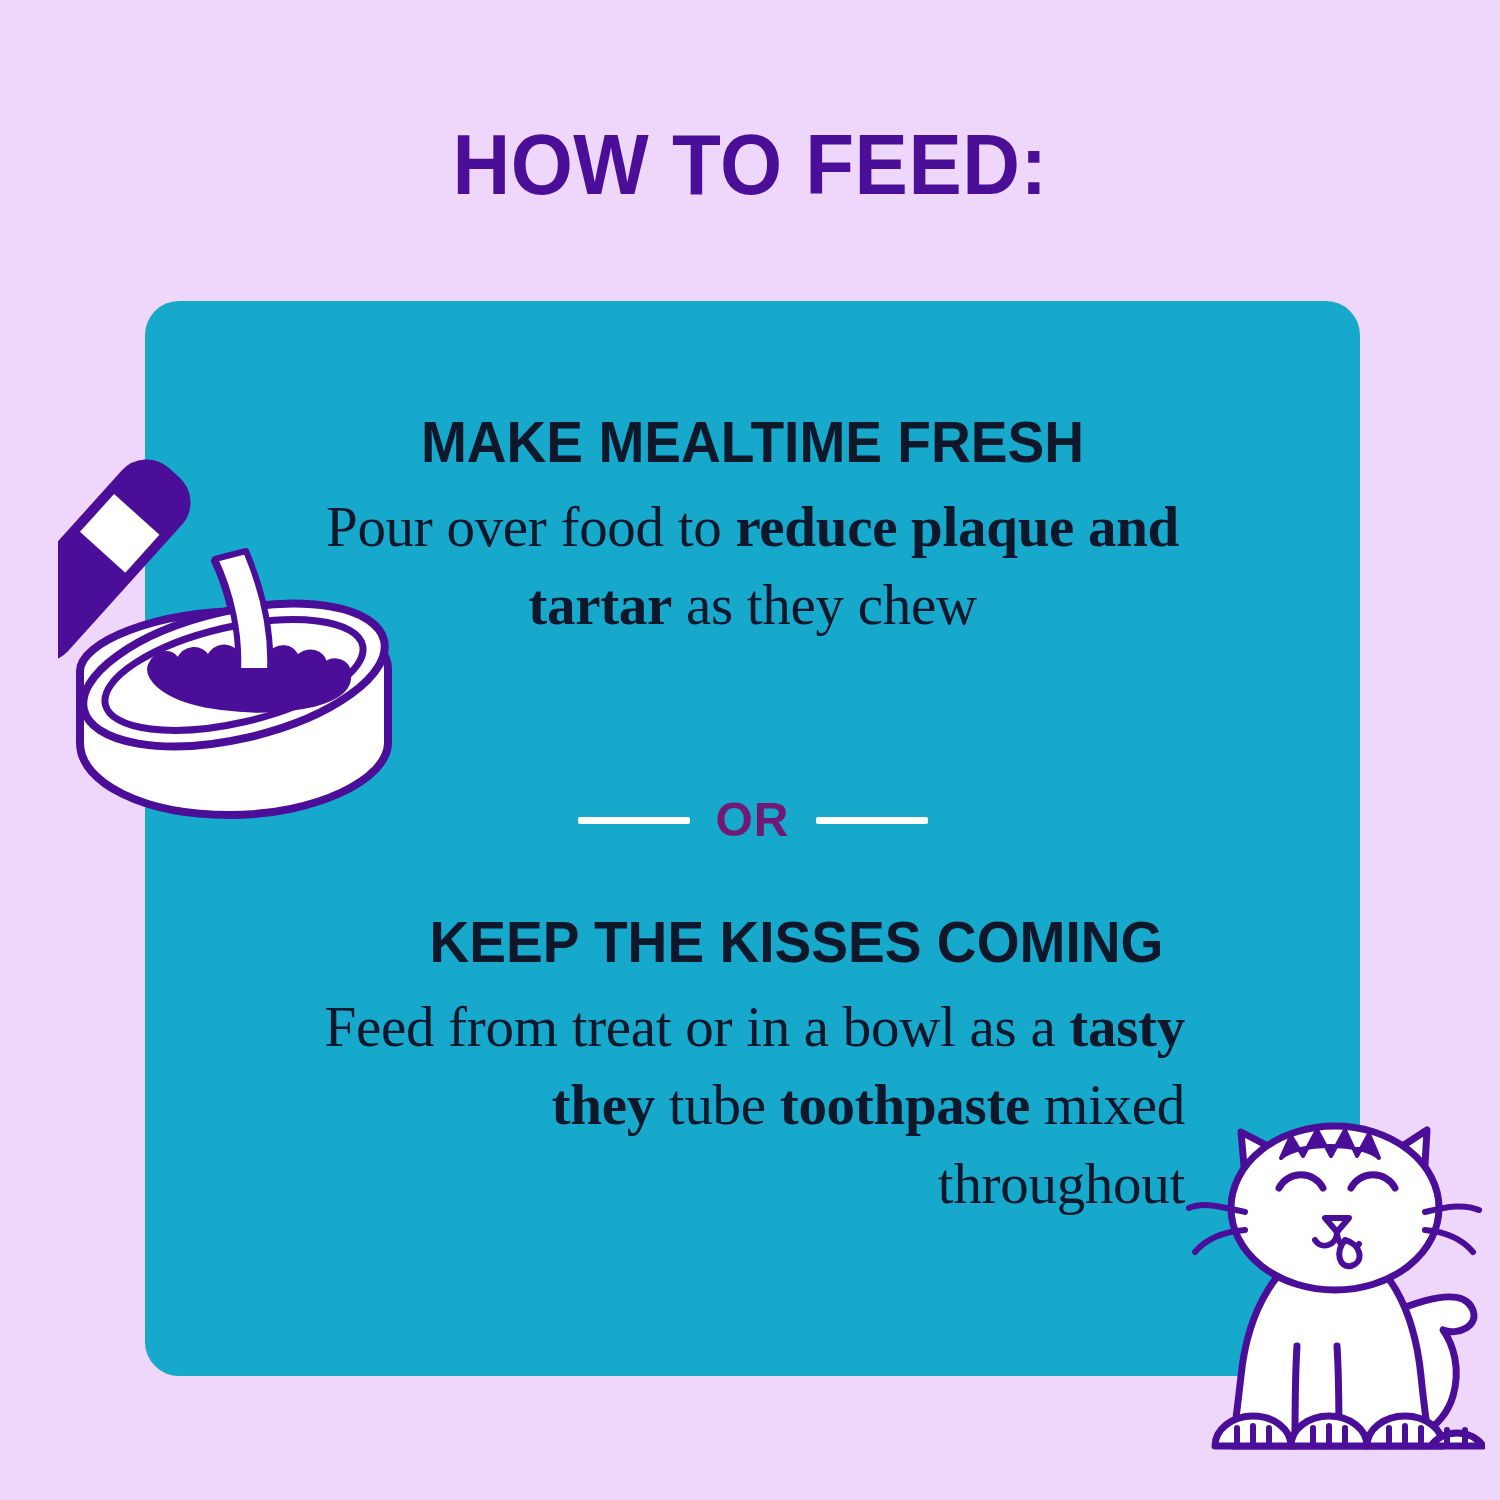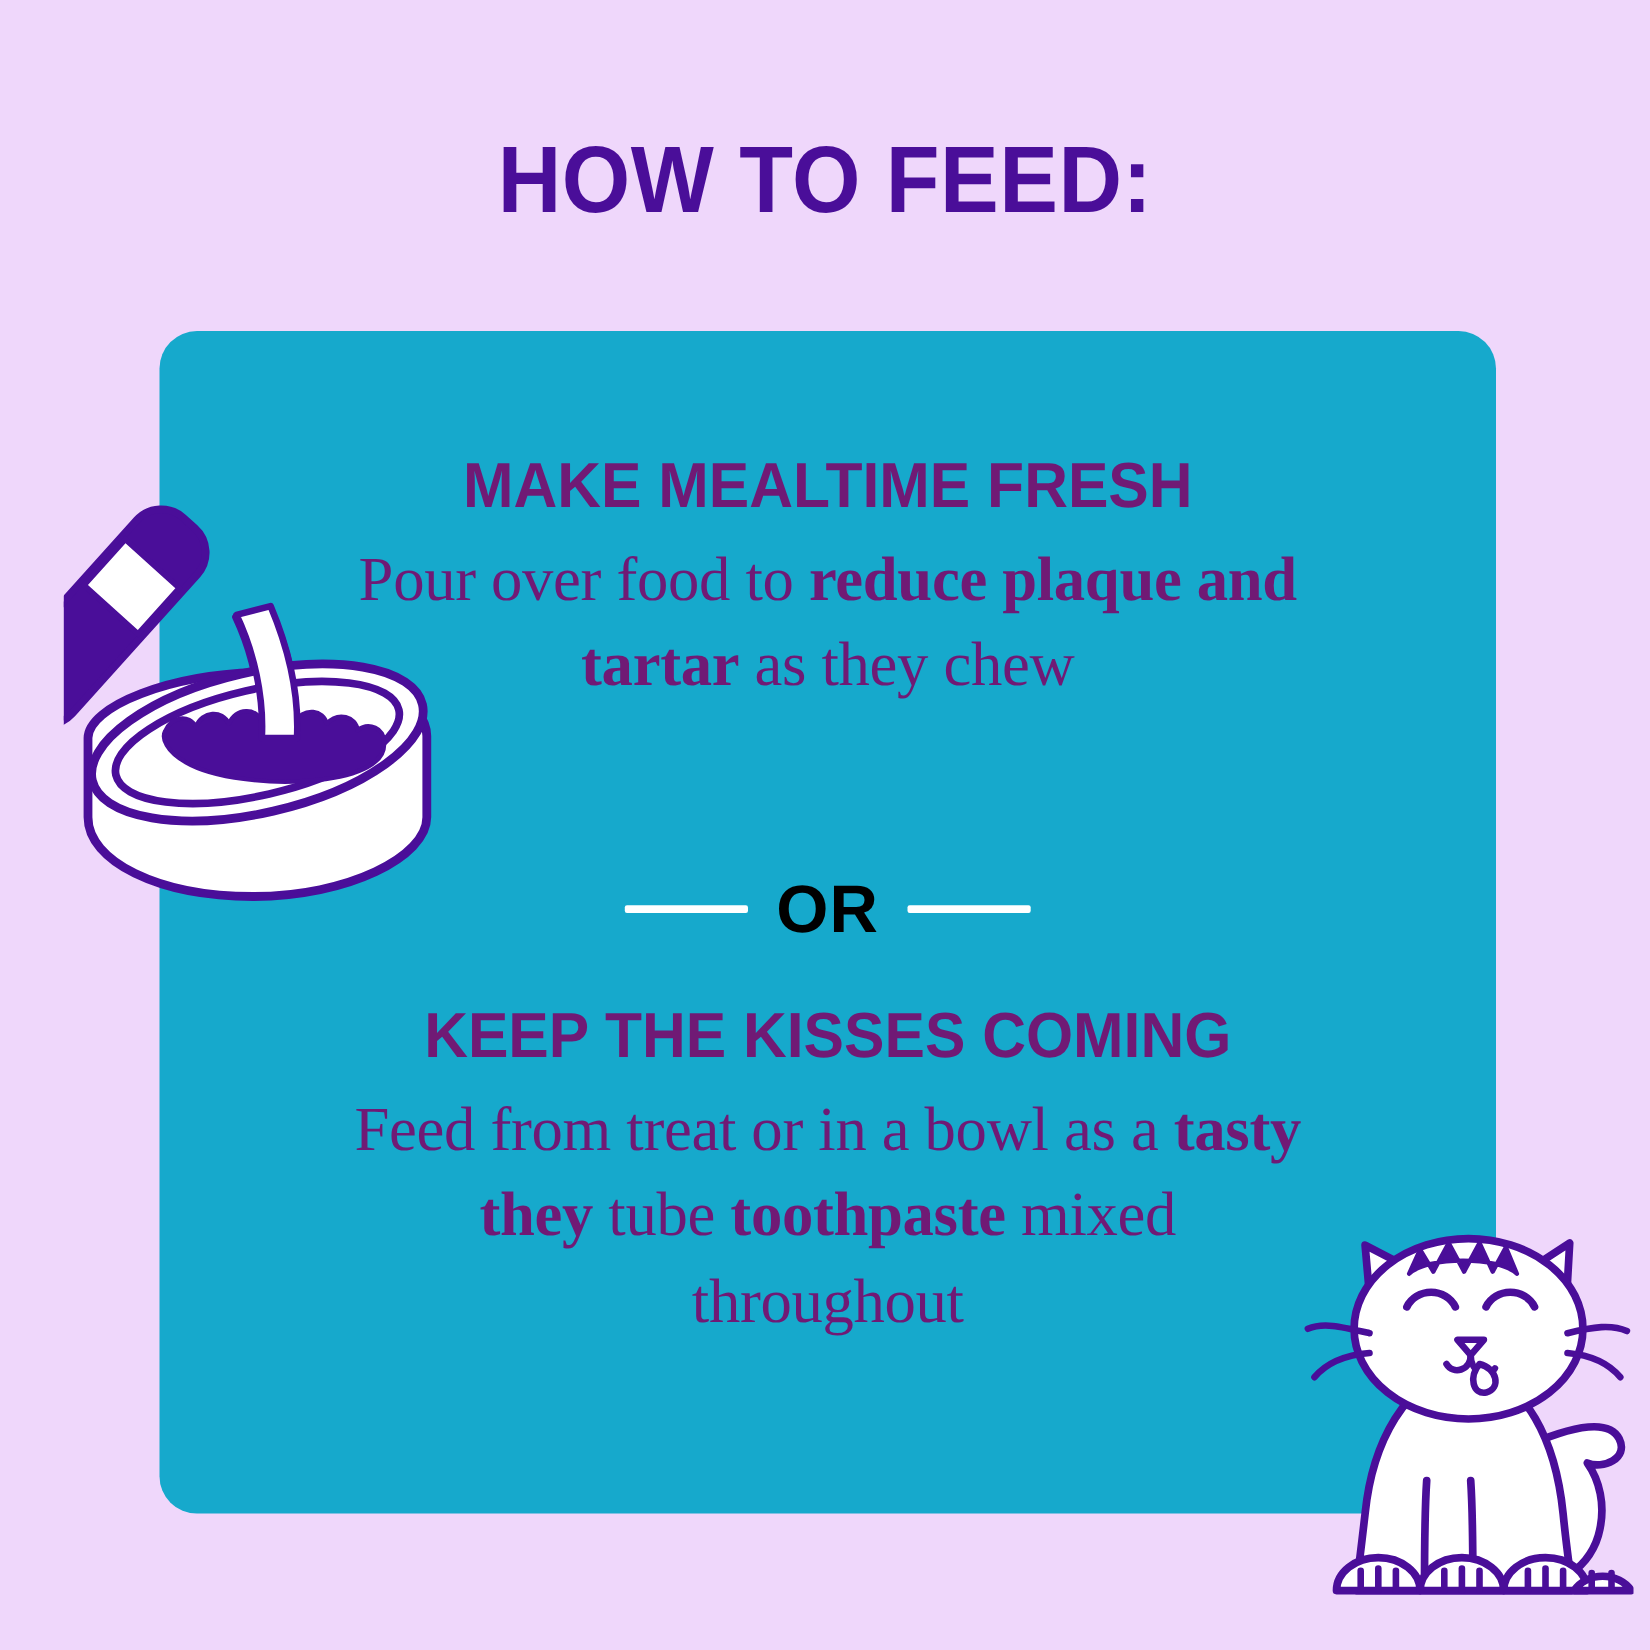--- a/index.html
+++ b/index.html
@@ -51,21 +51,21 @@
     border-radius: 34px;
   }
 
   
   .instructions {
     position: absolute;
     left: 175px;
     top: 110px;
     width: 865px;
     text-align: center;
-    color: #701a75;
+    color: #0f172a;
   }
 
   .block-heading {
     font-family: "Liberation Sans", sans-serif;
     font-weight: bold;
     font-size: 58px;
     line-height: 1.08;
     letter-spacing: 0px;
     transform: scaleX(0.95);
     transform-origin: center center;
@@ -95,30 +95,31 @@
     justify-content: center;
     gap: 26px;
   }
   .or-line {
     width: 112px;
     height: 7px;
     background: #ffffff;
     border-radius: 2px;
   }
   .or-text {
-    color: #000000;
-    font-family: "Liberation Sans", sans-serif;
-    font-weight: bold;
-    font-size: 61px;
+    color: #701a75;
+    font-family: "Liberation Sans", sans-serif;
+    font-weight: bold;
+    font-size: 48px;
     line-height: 1;
     letter-spacing: 1px;
   }
 
   .instructions.second {
     top: 610px;
+    text-align: right;
   }
 
   
   .art-tube-bowl {
     position: absolute;
     left: 58px;
     top: 430px;
     width: 350px;
     height: 400px;
   }

